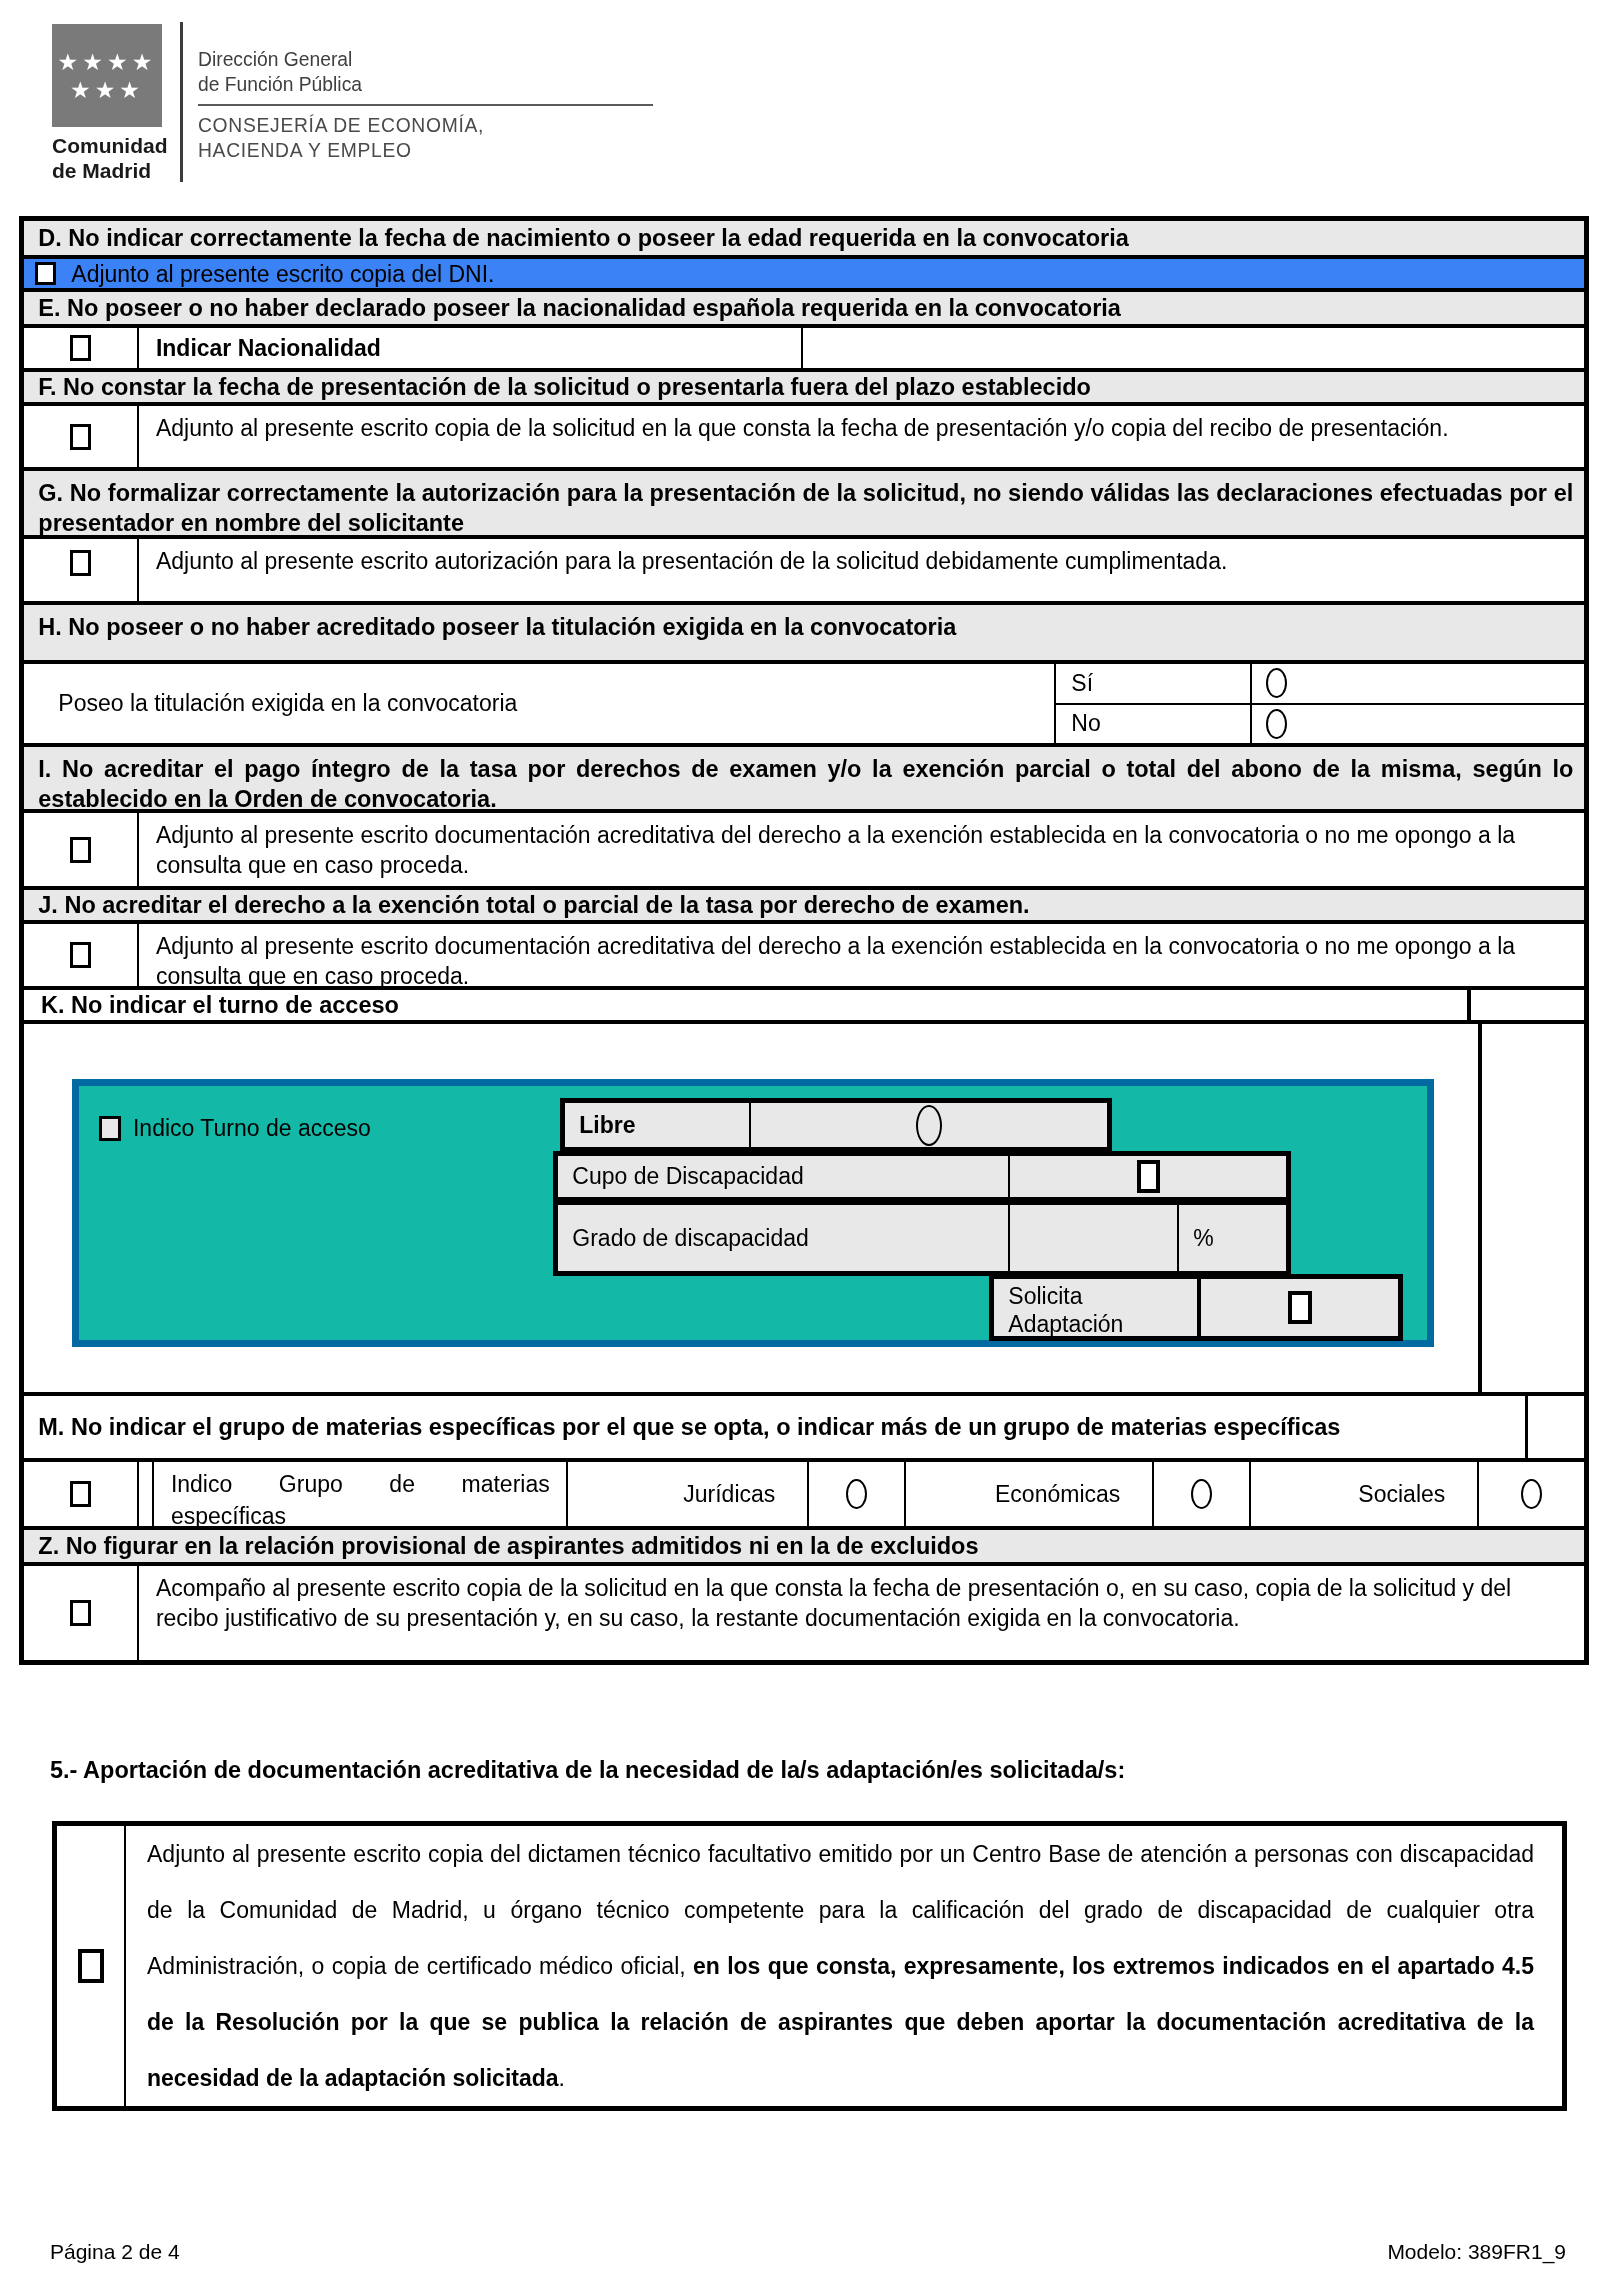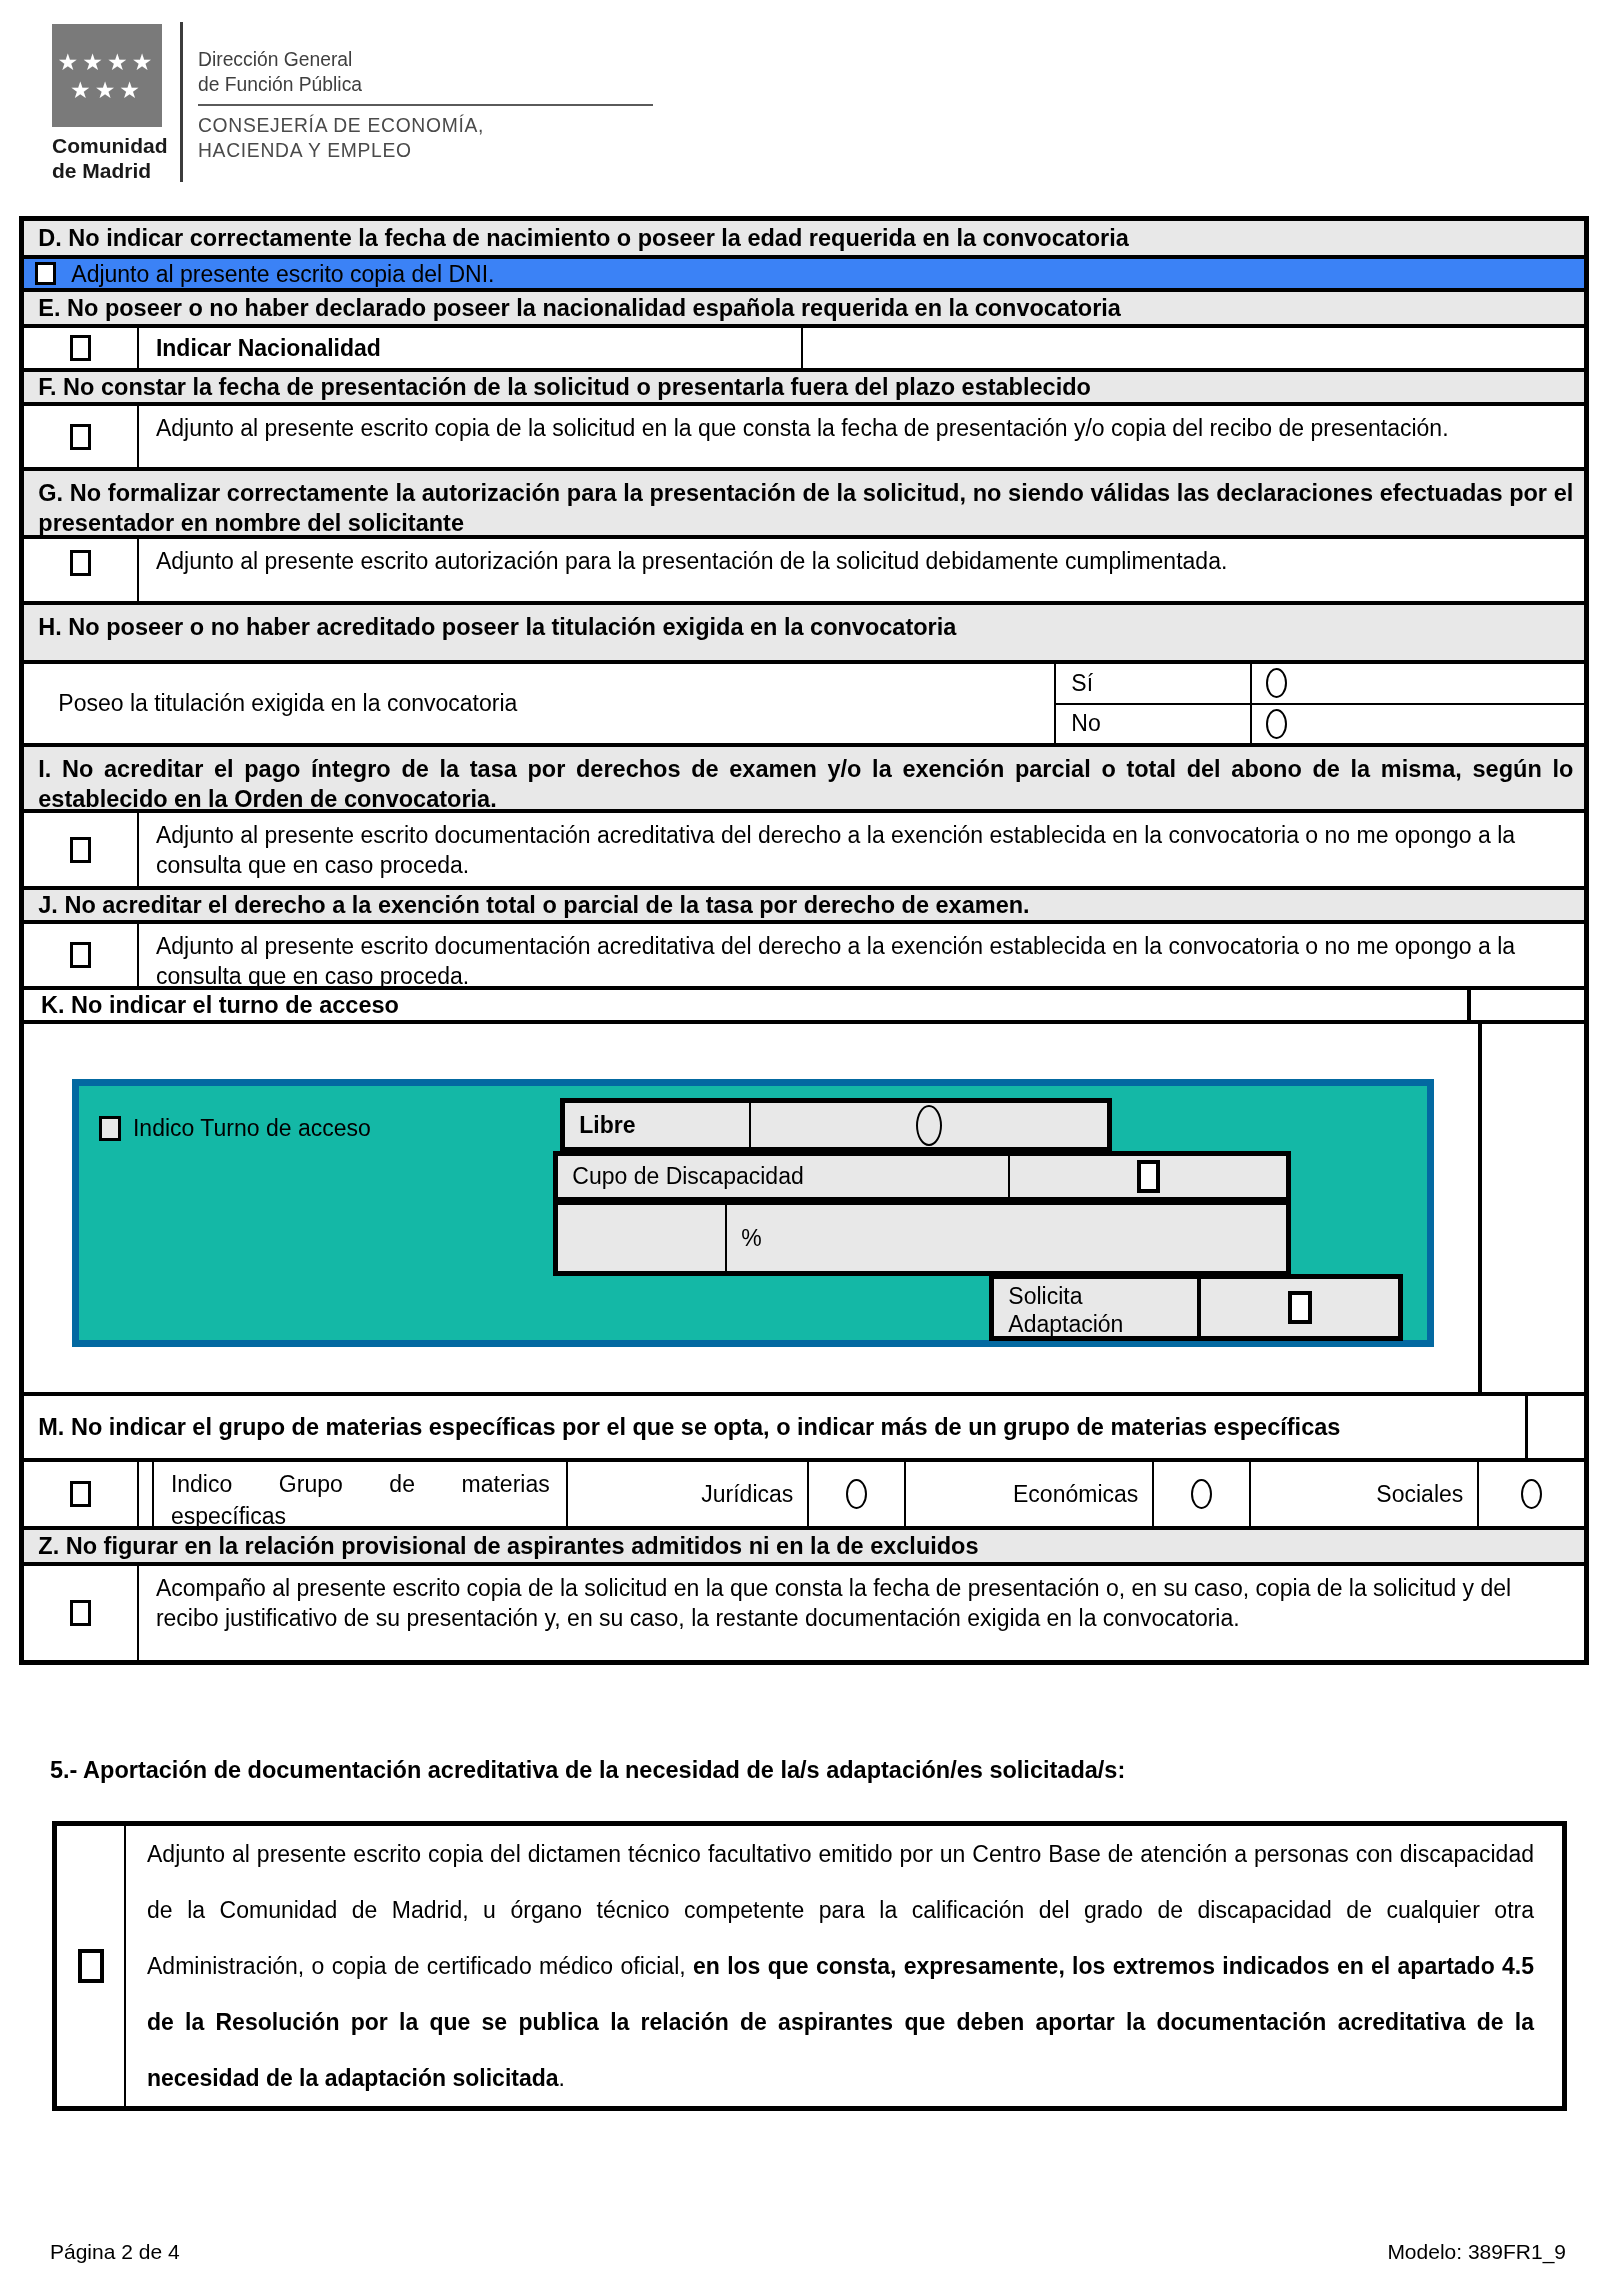--- a/index.html
+++ b/index.html
@@ -87,21 +87,21 @@
   .kb.solicita .kb-cbcell{flex:1;display:flex;align-items:center;justify-content:center;}
 
   
   .m-side{width:59px;min-width:59px;border-left:3.4px solid #000;box-sizing:border-box;}
   .m-hdr-main{flex:1;display:flex;align-items:center;padding-left:14px;font-weight:bold;font-size:23.5px;box-sizing:border-box;}
   .m-gap{width:15px;min-width:15px;border-right:2.8px solid #000;box-sizing:border-box;}
   .m-label{width:414px;min-width:414px;border-right:2.8px solid #000;box-sizing:border-box;
            padding:5.5px 16.6px 0 16.6px;font-size:23px;line-height:32px;}
   .m-l1{display:block;text-align:justify;text-align-last:justify;}
   .m-opt{border-right:2.8px solid #000;display:flex;align-items:center;justify-content:flex-end;
-         padding-right:14px;font-size:23px;box-sizing:border-box;}
+         padding-right:32px;font-size:23px;box-sizing:border-box;}
   .m-circ{border-right:2.8px solid #000;display:flex;align-items:center;justify-content:center;box-sizing:border-box;}
   .m-opt.o1{width:241px;min-width:241px;} .m-circ.c1{width:97px;min-width:97px;}
   .m-opt.o2{width:248px;min-width:248px;} .m-circ.c2{width:97px;min-width:97px;}
   .m-opt.o3{width:228px;min-width:228px;} .m-circ.c3{flex:1;border-right:none;}
 
   
   .s5title{position:absolute;left:50px;top:1757px;font-weight:bold;font-size:23.5px;}
   .s5box{position:absolute;left:52px;top:1821px;width:1515px;height:290px;border:5.5px solid #000;
          box-sizing:border-box;display:flex;}
   .s5cb{width:69px;min-width:69px;border-right:2.8px solid #000;display:flex;align-items:center;justify-content:center;box-sizing:border-box;}
@@ -241,20 +241,21 @@
                 <span class="circle big-circle"></span>
               </div>
           </div>
           <div class="kb cupo">
             <div class="kb-label">Cupo de Discapacidad</div>
             <div class="kb-cbcell">
                 <span class="cb tall"></span>
               </div>
           </div>
           <div class="kb grado">
+            <div class="kb-label">Grado de discapacidad</div>
             <div class="kb-empty"></div>
             <div class="kb-pct">%</div>
           </div>
           <div class="kb solicita">
             <div class="kb-label">
               <div>Solicita</div>
               <div>Adaptación</div>
             </div>
             <div class="kb-cbcell">
                 <span class="cb tall"></span>

